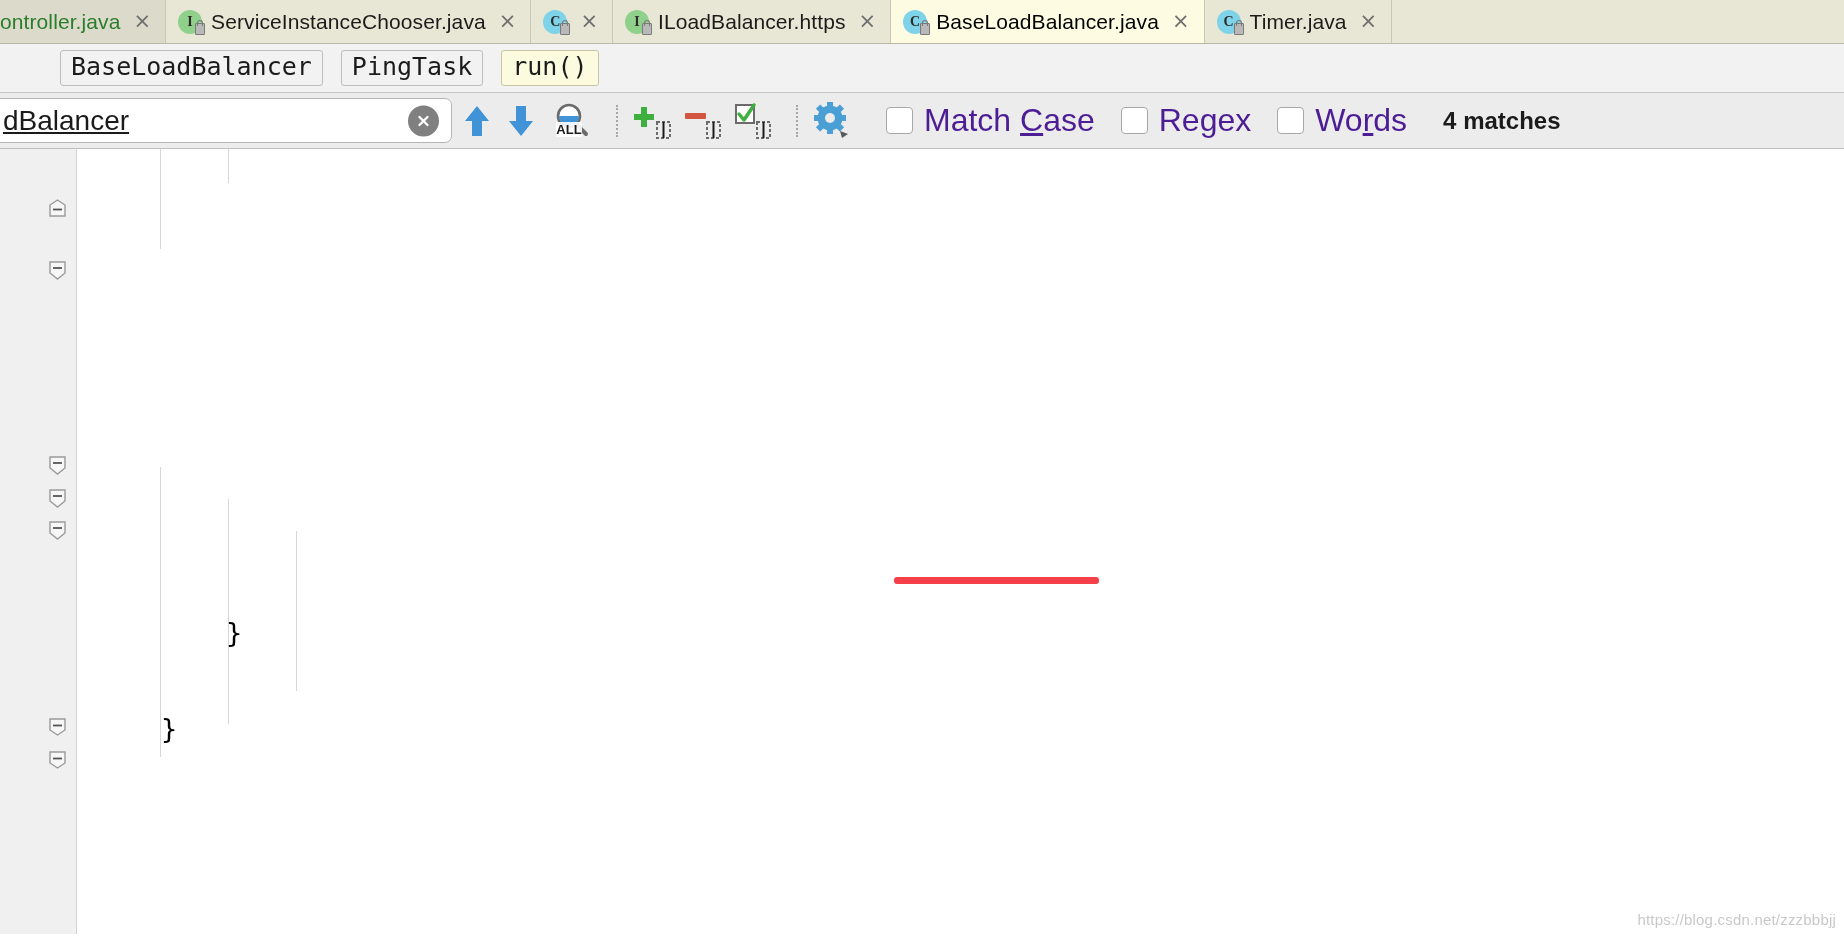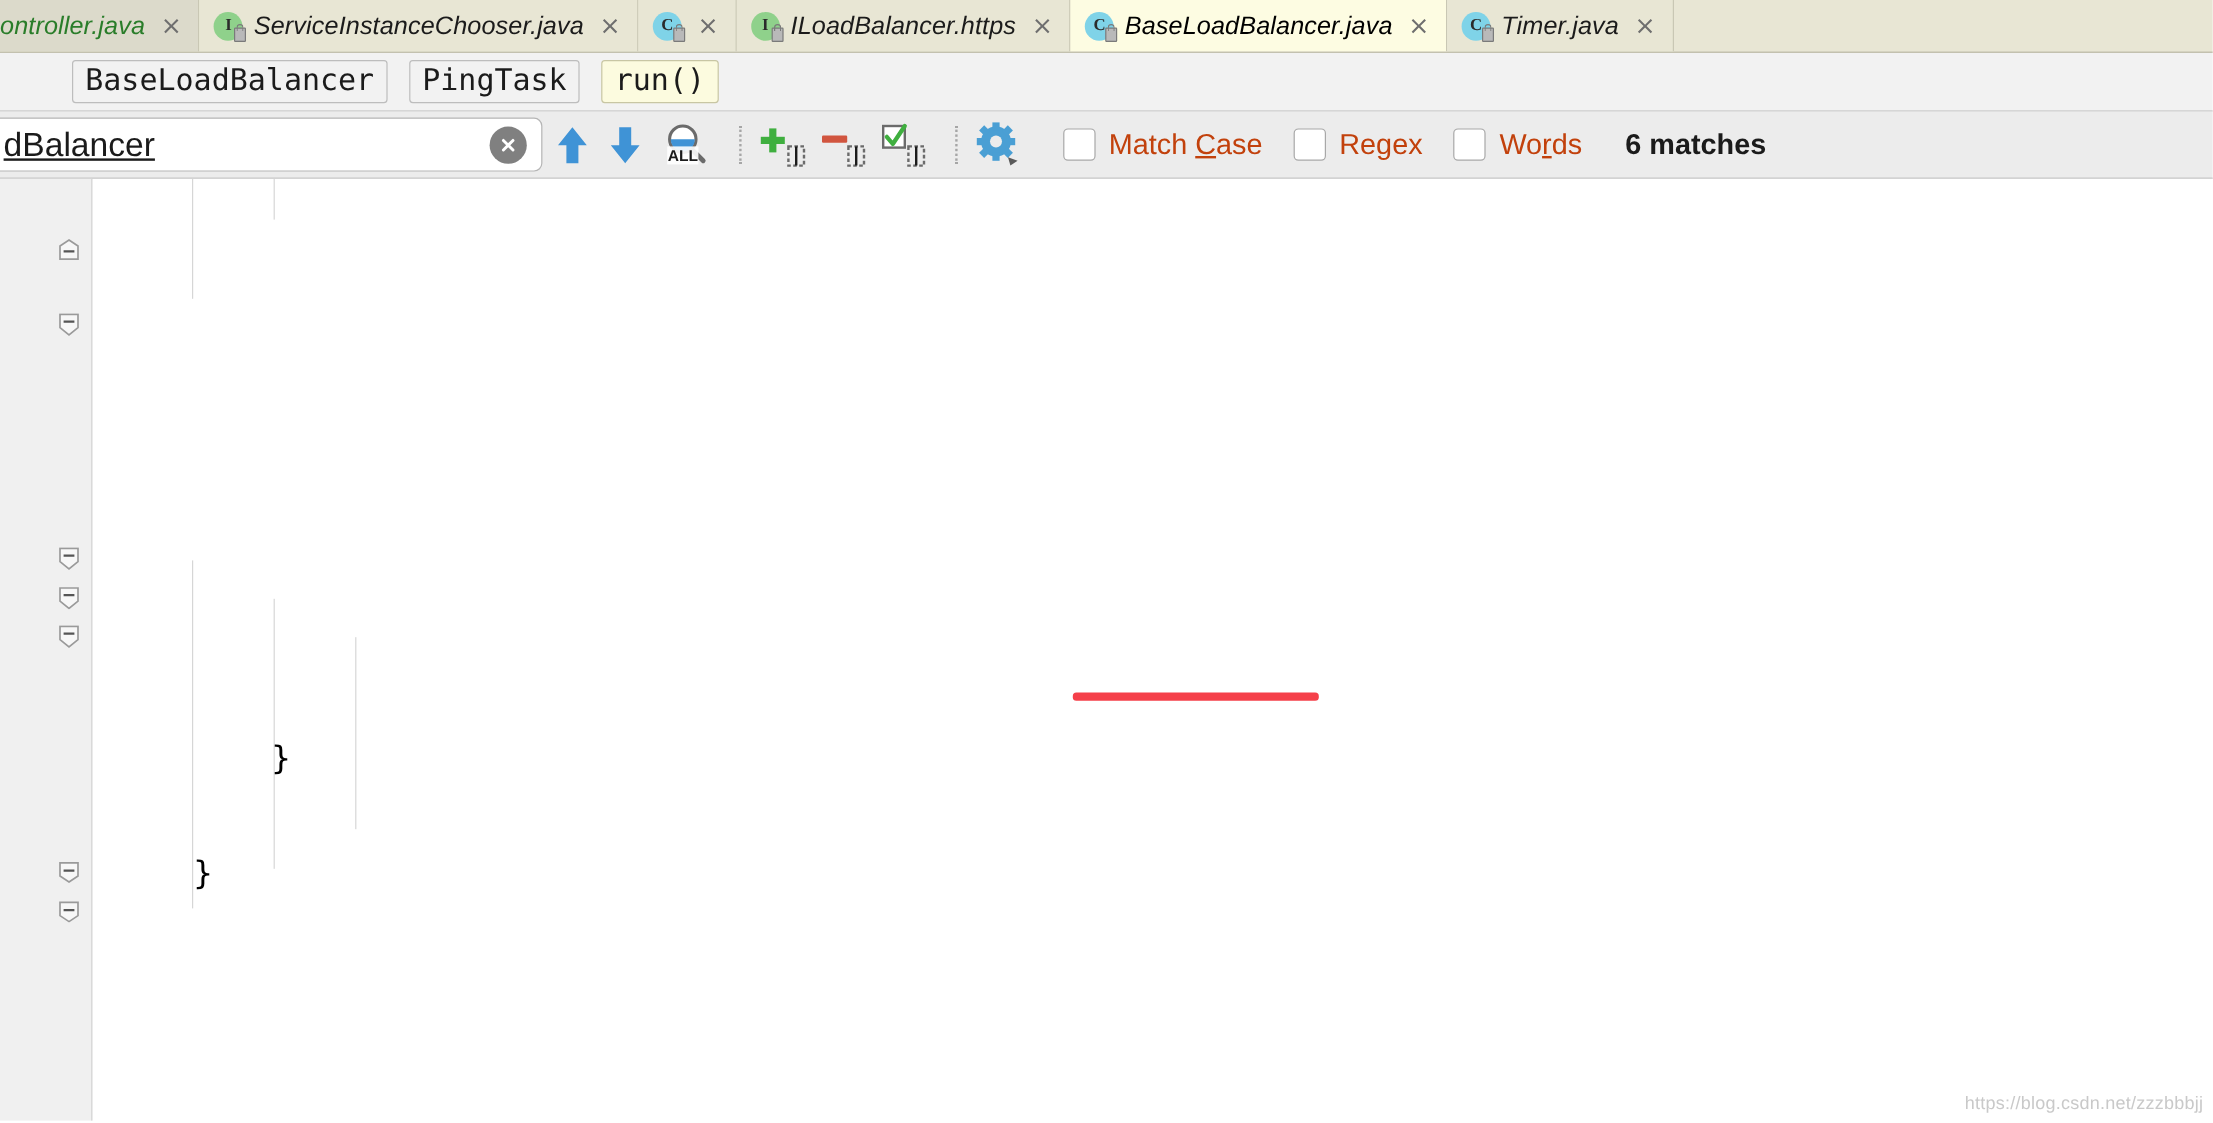--- a/index.html
+++ b/index.html
@@ -70,21 +70,20 @@
     left: 1px; top: -4px;
     width: 4px; height: 5px;
     border: 1.5px solid #7a7a7a;
     border-bottom: none;
     border-radius: 3px 3px 0 0;
   }
   .tab-label {
     font-size: 21px;
     color: #1b1b1b;
     letter-spacing: 0.1px;
-    font-style: italic;
   }
   .tab.active .tab-label { color: #000; }
   .tab-close {
     font-size: 21px;
     color: #6e6e6e;
     margin-left: 4px;
     line-height: 1;
     font-family: "DejaVu Sans", sans-serif;
   }
 
@@ -180,22 +179,22 @@
     margin-right: 26px;
   }
   .cb {
     width: 27px; height: 27px;
     border: 1px solid #a8a8a8;
     border-radius: 4px;
     background: #ffffff;
     box-sizing: border-box;
   }
   .cblabel {
-    font-size: 24px;
-    color: #c2410c;
+    font-size: 32px;
+    color: #4c1d95;
   }
   .cblabel u { text-decoration: underline; }
   .matches {
     font-size: 24px;
     font-weight: bold;
     color: #1b1b1b;
     margin-left: 10px;
   }
 
   
@@ -423,21 +422,21 @@
     <div class="cbrow">
       <span class="cb"></span>
       <span class="cblabel">Re<u>g</u>ex</span>
     </div>
 
     <div class="cbrow">
       <span class="cb"></span>
       <span class="cblabel">Wo<u>r</u>ds</span>
     </div>
 
-    <span class="matches">6 matches</span>
+    <span class="matches">4 matches</span>
   </div>
 
   <div class="editor">
 
     <div class="gutter">
 
       <div class="fold" style="top:50px">
         <svg width="19" height="19" viewBox="0 0 19 19">
           <path d="M9.5 1 L17 6 L17 17 L2 17 L2 6 Z" fill="#f7f7f7" stroke="#9a9a9a" stroke-width="1.4"></path>
           <line x1="5" y1="10.5" x2="14" y2="10.5" stroke="#555" stroke-width="1.8"></line>

